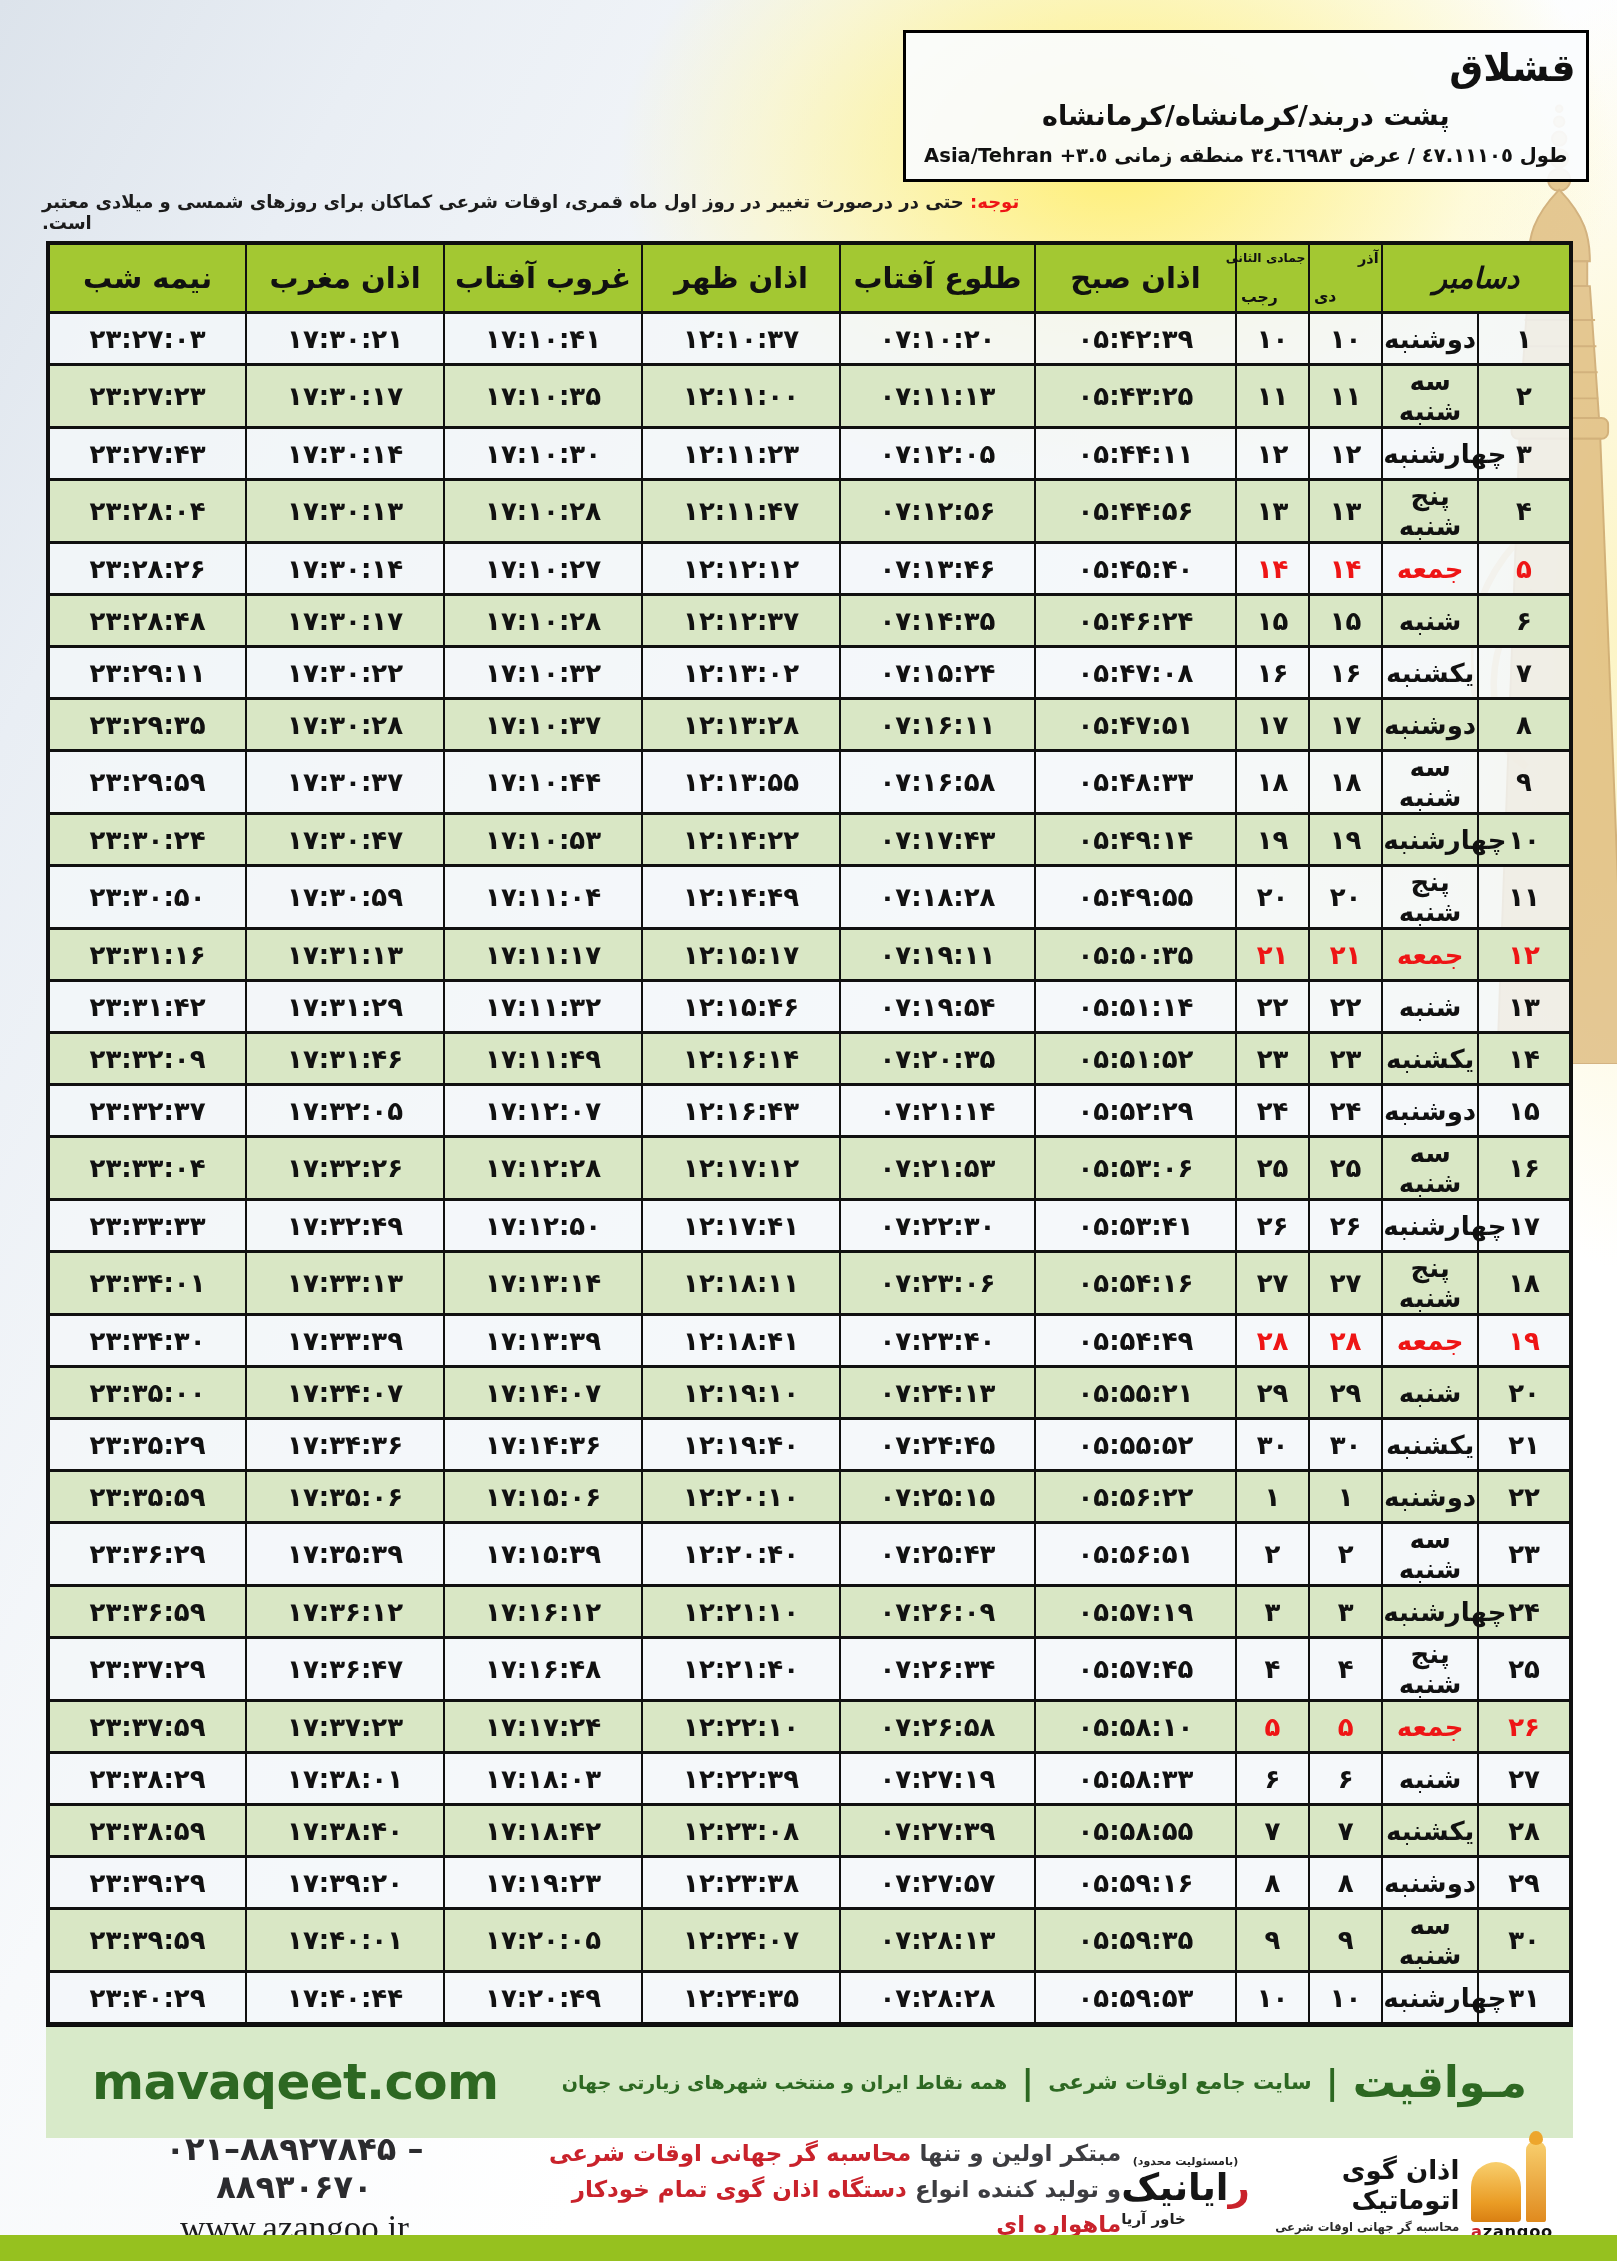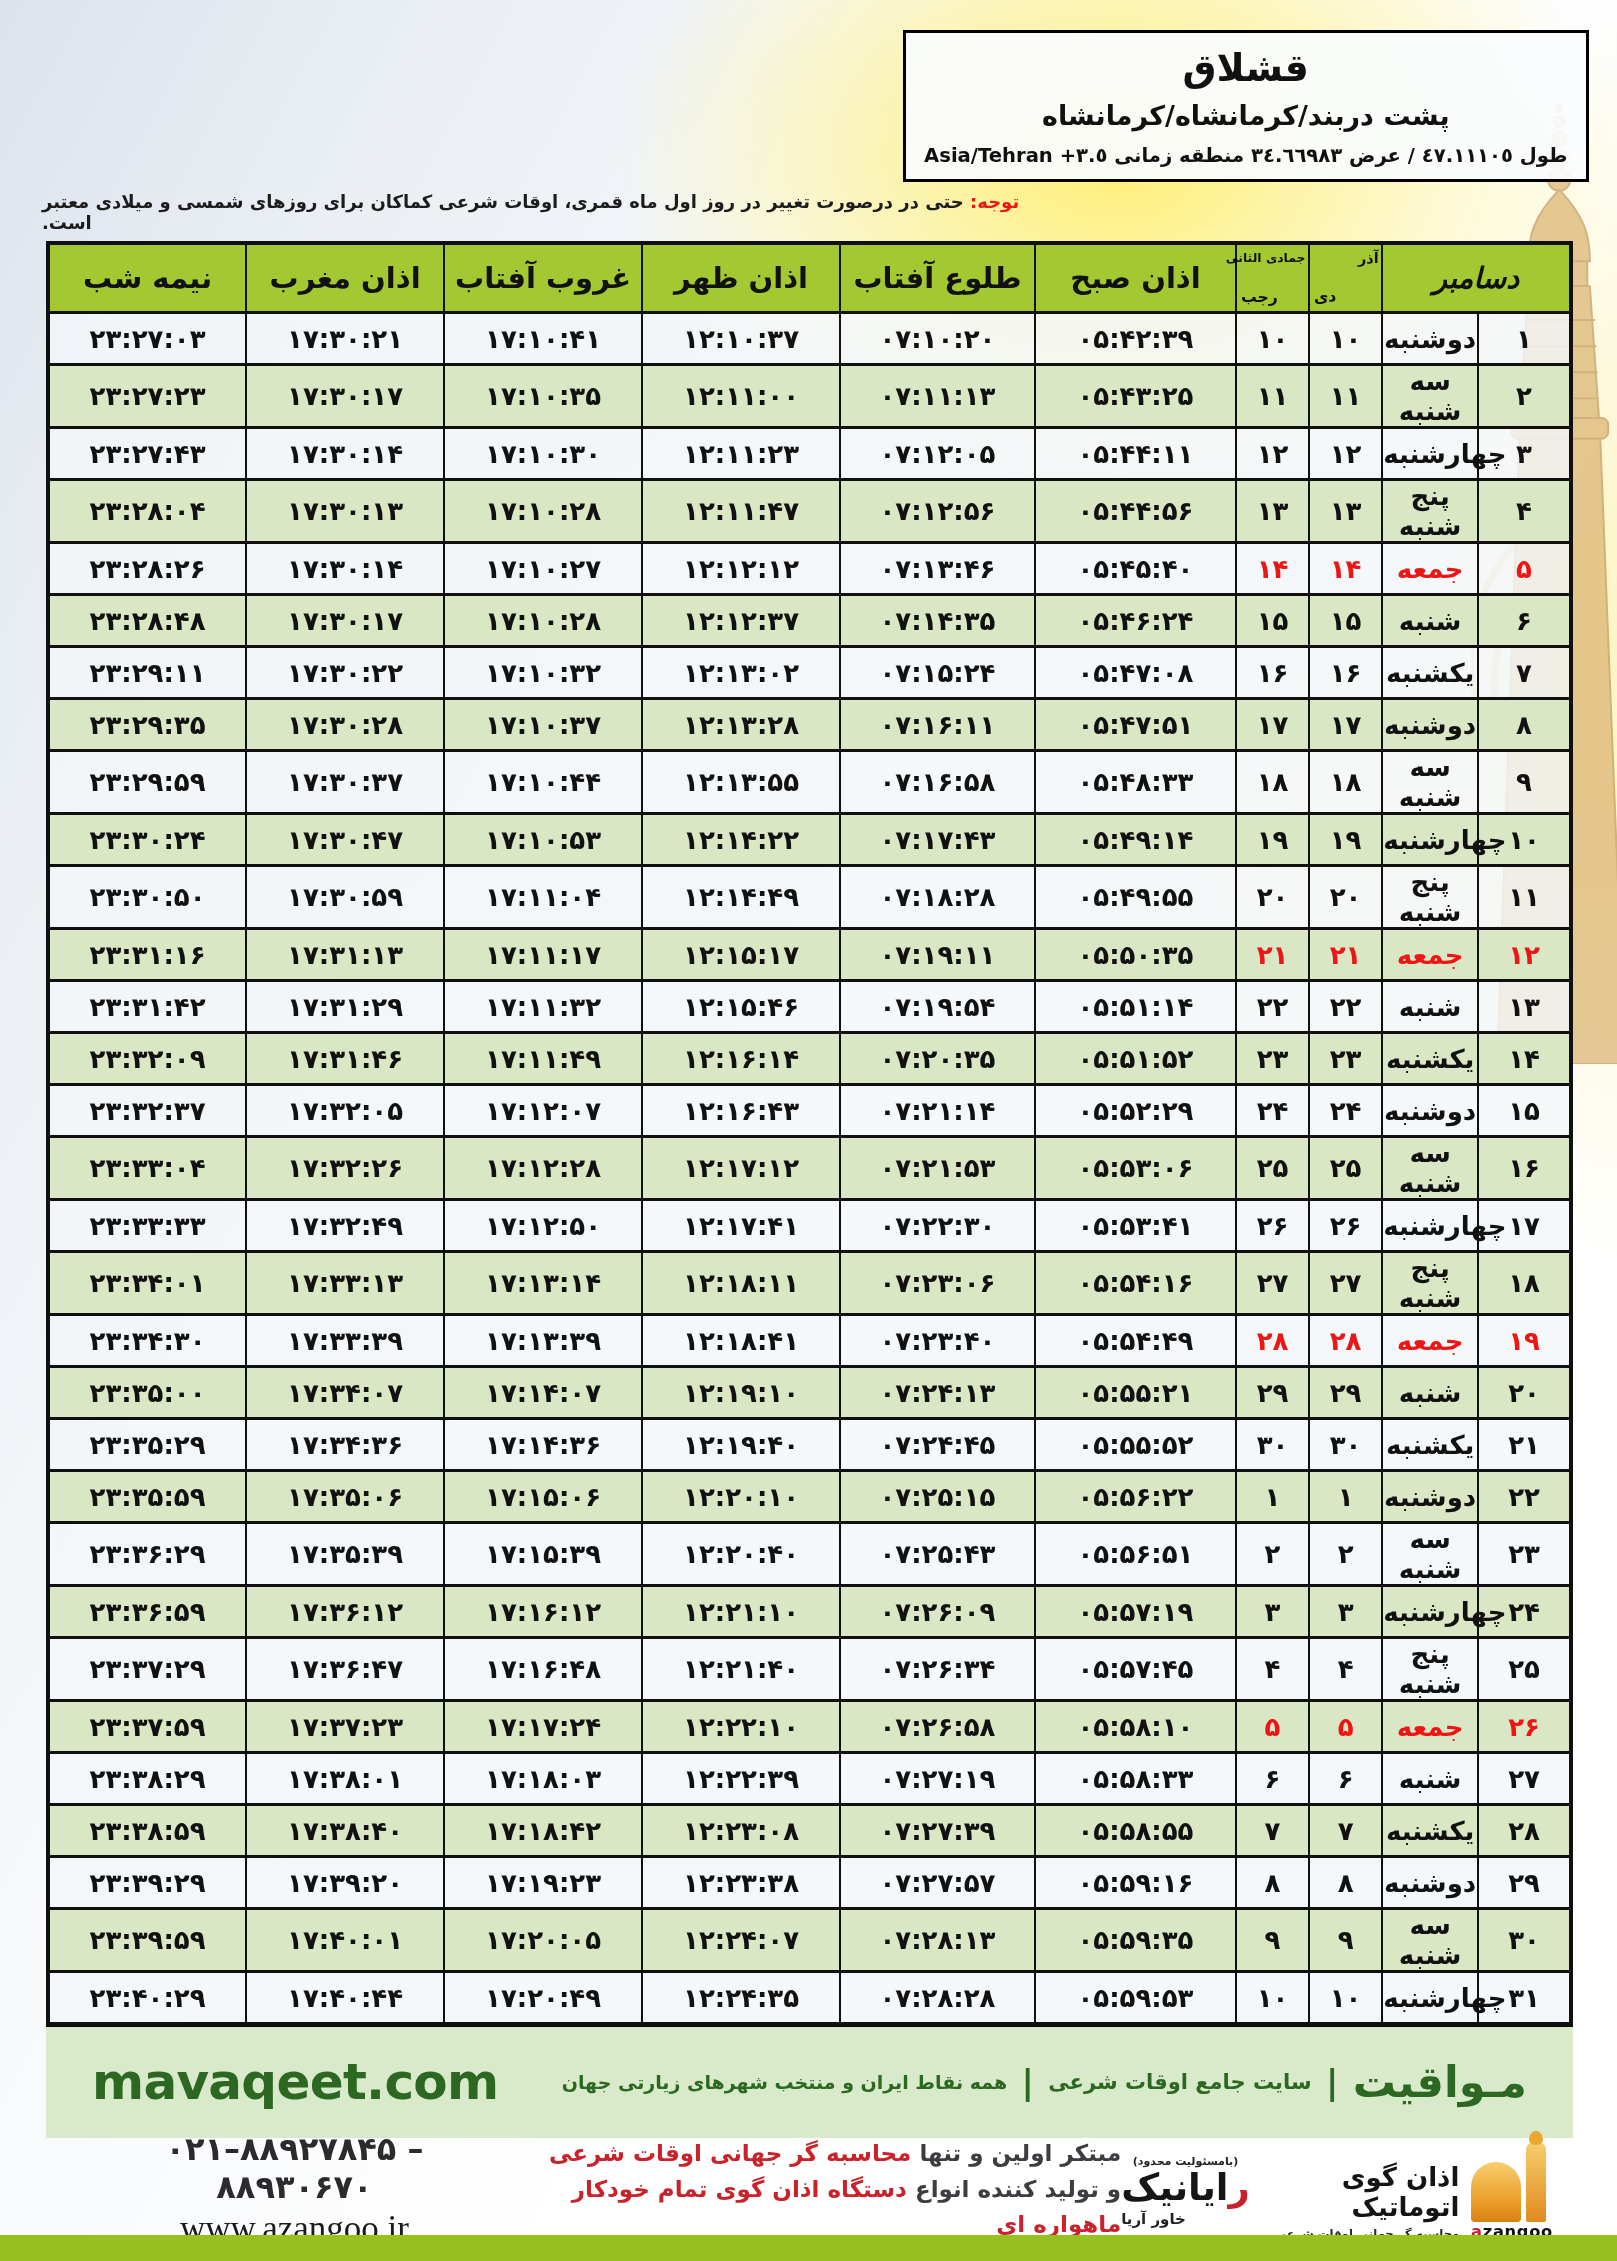--- a/index.html
+++ b/index.html
@@ -28,21 +28,21 @@
   
   .top-header{ display:flex; direction:rtl; padding:26px 29px 0 29px; gap:17px; }
   .title-block{ width:53%; text-align:center; padding-top:6.5px; }
   .page-title{ font-size:60px; font-weight:bold; letter-spacing:-0.7px; }
   .page-subtitle{ font-size:29px; font-weight:bold; margin-top:9px; }
   .page-dates{ font-size:25px; font-weight:bold; margin-top:17px; }
   .location-box{
     width:44%; background:rgba(250,252,254,.92); border:3.9px solid #000;
     text-align:center; padding:13px 10.4px 11.7px; align-self:flex-start; margin-top:3.9px;
   }
-  .loc-name{ font-size:38px; font-weight:bold; }
+  .loc-name{ font-size:38px; font-weight:bold;text-align:right; }
   .loc-region{ font-size:27px; font-weight:bold; margin-top:10.4px; }
   .loc-coords{ font-size:19.6px; font-weight:bold; margin-top:13px; direction:rtl; }
 
   
   .notice{ margin:9px 0 7.8px 42px; width:1024px; direction:rtl; text-align:left;
     font-size:18px; font-weight:bold; color:#1c1c1c; }
   .notice-label{ color:var(--friday-red); }
 
   
   table.prayer{ margin:0 46px; width:1527px; border-collapse:collapse; direction:rtl;
@@ -94,21 +94,21 @@
   .contact-site{ font-family:"Liberation Serif", serif; font-size:35px; color:#1b1b1d; margin-top:2.6px; }
   .taglines{ direction:rtl; text-align:right; font-size:23px; font-weight:bold; line-height:1.55; }
   .tg-dark{ color:var(--tagline-dark); }
   .tg-red{ color:var(--tagline-red); }
   .rayanik{ text-align:center; direction:rtl; padding-top:3.9px; }
   .ray-note{ font-size:11px; font-weight:bold; color:#222; }
   .ray-main{ font-size:37px; font-weight:bold; color:#161616; line-height:1.1; }
   .ray-main .ray-r{ color:var(--tagline-red); }
   .ray-sub{ font-size:15px; font-weight:bold; color:#222; text-align:left; margin-top:1.3px; }
   .azangoo{ display:flex; align-items:flex-start; gap:11.7px; direction:ltr; }
-  .az-text{ text-align:right; direction:rtl; padding-top:7px;margin-top:17px; }
+  .az-text{ text-align:right; direction:rtl; padding-top:17px; }
   .az-main{ font-size:26px; font-weight:bold; color:#141414; }
   .az-sub{ font-size:11.7px; font-weight:bold; color:#2a2a2a; margin-top:5.2px; }
   .az-icon-wrap{ text-align:center; }
   .az-icon{ display:flex; align-items:flex-end; gap:5.2px; height:84px; }
   .az-dome{ width:50px; height:60px; border-radius:26px 26px 3.9px 3.9px;
     background:linear-gradient(180deg,#f8cf6e,#ea9c25 68%,#d97f12); }
   .az-minaret{ width:19.6px; height:81px; border-radius:9px 9px 2.6px 2.6px; position:relative;
     background:linear-gradient(180deg,#f8cf6e,#e08a1e); }
   .az-minaret::before{ content:""; position:absolute; top:-10.4px; left:2.6px; width:14.4px; height:14.4px;
     border-radius:50% 50% 50% 50%/60% 60% 40% 40%; background:#eda62d; }

